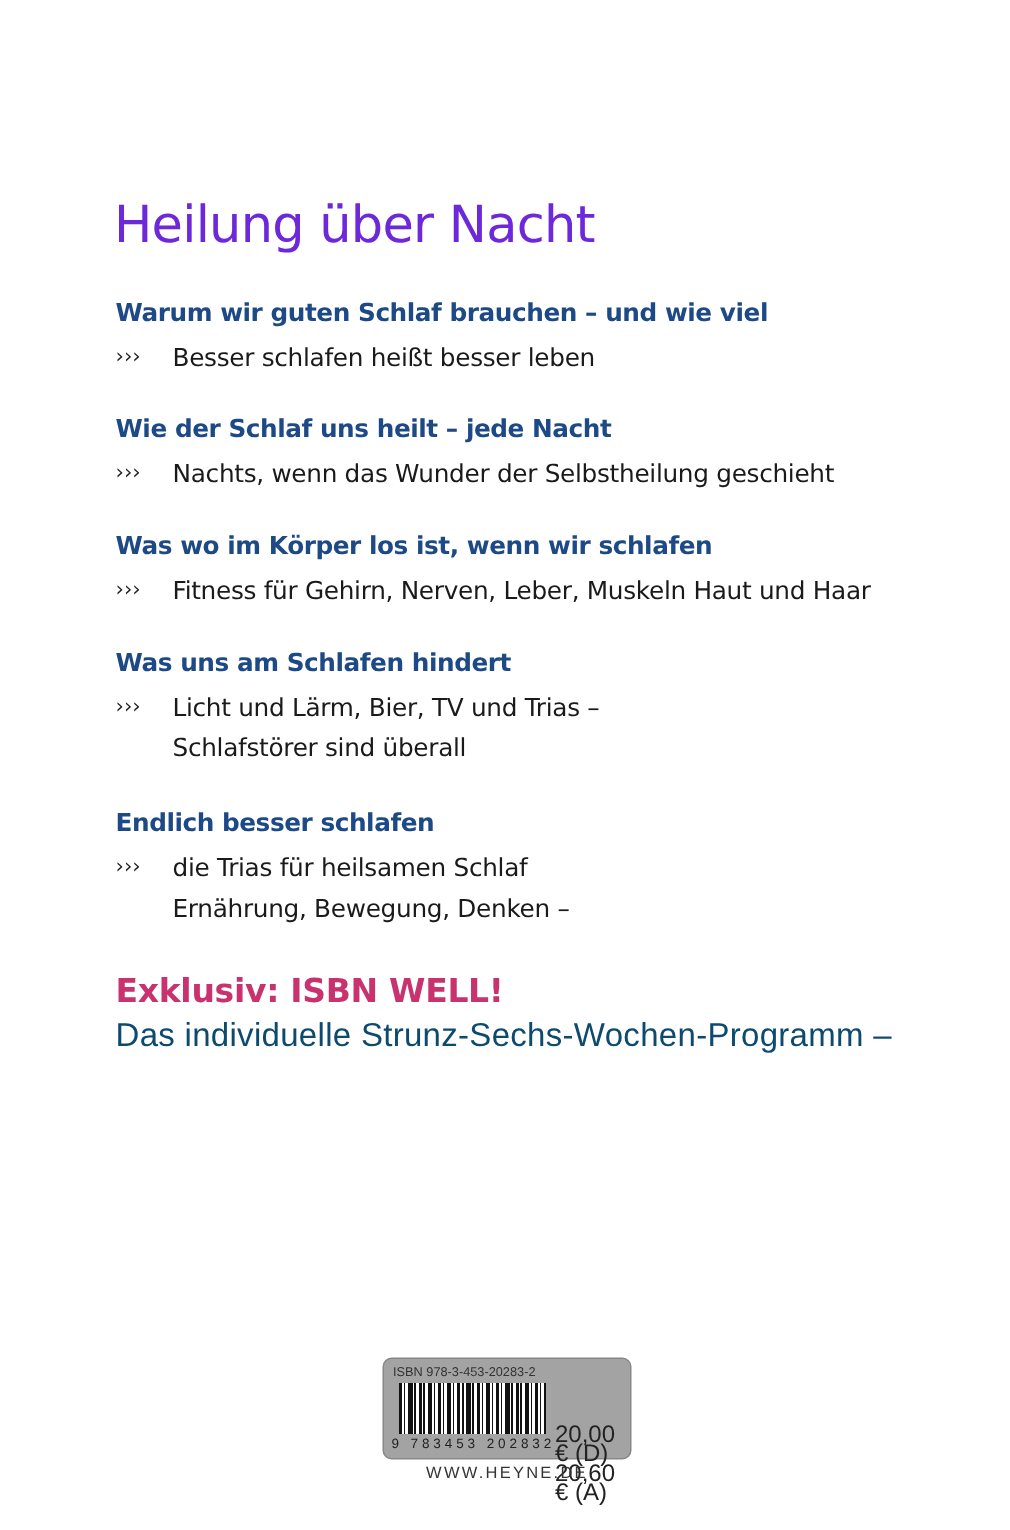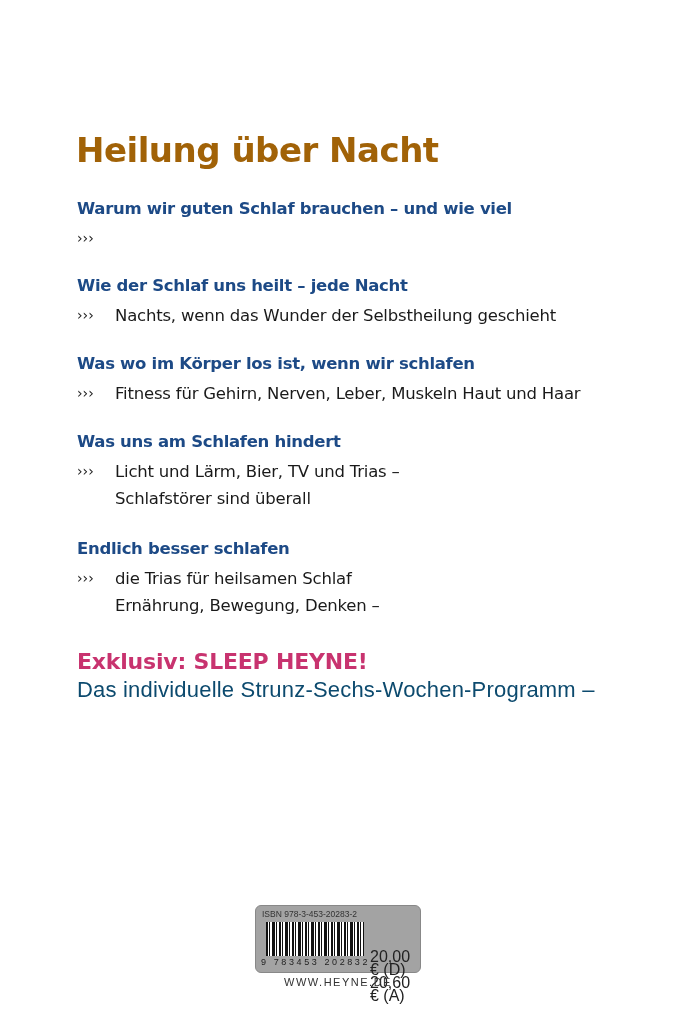--- a/index.html
+++ b/index.html
@@ -2,22 +2,22 @@
 <html><head>
   <meta charset="utf-8">
   <style>
     html, body { margin: 0; padding: 0; }
     body {
       width: 673px; height: 1020px; background: #ffffff; position: relative; overflow: hidden;
       font-family: "DejaVu Sans", sans-serif;
     }
     .title {
       position: absolute; left: 76px; top: 130px;
-      font-family: "DejaVu Sans", sans-serif; font-weight: bold;
-      font-size: 34px; color: #a16207; letter-spacing: -0.5px; margin: 0;
+      font-family: "DejaVu Sans", sans-serif; font-weight: normal;
+      font-size: 34px; color: #6d28d9; letter-spacing: -0.5px; margin: 0;
     }
     .section { position: absolute; left: 77px; }
     .sec-head {
       font-family: "DejaVu Sans", sans-serif; font-weight: bold; font-size: 16.5px;
       color: #1d4a86; line-height: 22px; letter-spacing: -0.3px; white-space: nowrap;
     }
     .sec-body { display: flex; margin-top: 5px; }
     .bullet {
       width: 38px; font-size: 14px; color: #222; line-height: 27px; flex-shrink: 0;
     }
@@ -58,20 +58,23 @@
   </style>
 </head>
 <body>
 
 <h1 class="title">Heilung über Nacht</h1>
 
 <div class="section" style="top:198px;">
   <div class="sec-head">Warum wir guten  Schlaf brauchen – und wie viel</div>
   <div class="sec-body">
     <span class="bullet">›››</span>
+    <div>
+        <div class="sec-text">Besser schlafen heißt besser leben</div>
+      </div>
   </div>
 </div>
 
 <div class="section" style="top:275px;">
   <div class="sec-head">Wie der Schlaf uns heilt – jede Nacht</div>
   <div class="sec-body">
     <span class="bullet">›››</span>
     <div>
         <div class="sec-text">Nachts, wenn das Wunder der Selbstheilung geschieht</div>
       </div>
@@ -104,21 +107,21 @@
   <div class="sec-body">
     <span class="bullet">›››</span>
     <div>
       <div class="sec-text">die Trias für heilsamen Schlaf</div>
       <div class="sec-text">Ernährung, Bewegung, Denken –</div>
     </div>
   </div>
 </div>
 
 <div class="promo">
-  <div class="promo-head">Exklusiv: SLEEP HEYNE!</div>
+  <div class="promo-head">Exklusiv: ISBN WELL!</div>
   <div class="promo-text">Das individuelle Strunz-Sechs-Wochen-Programm –</div>
 </div>
 
 <div class="isbn-box">
   <div class="isbn-label">ISBN 978-3-453-20283-2</div>
   <div class="barcode"></div>
   <div class="barcode-digits">9 783453 202832</div>
   <div class="prices">
     <div>20,00 € (D)</div>
     <div>20,60 € (A)</div>

